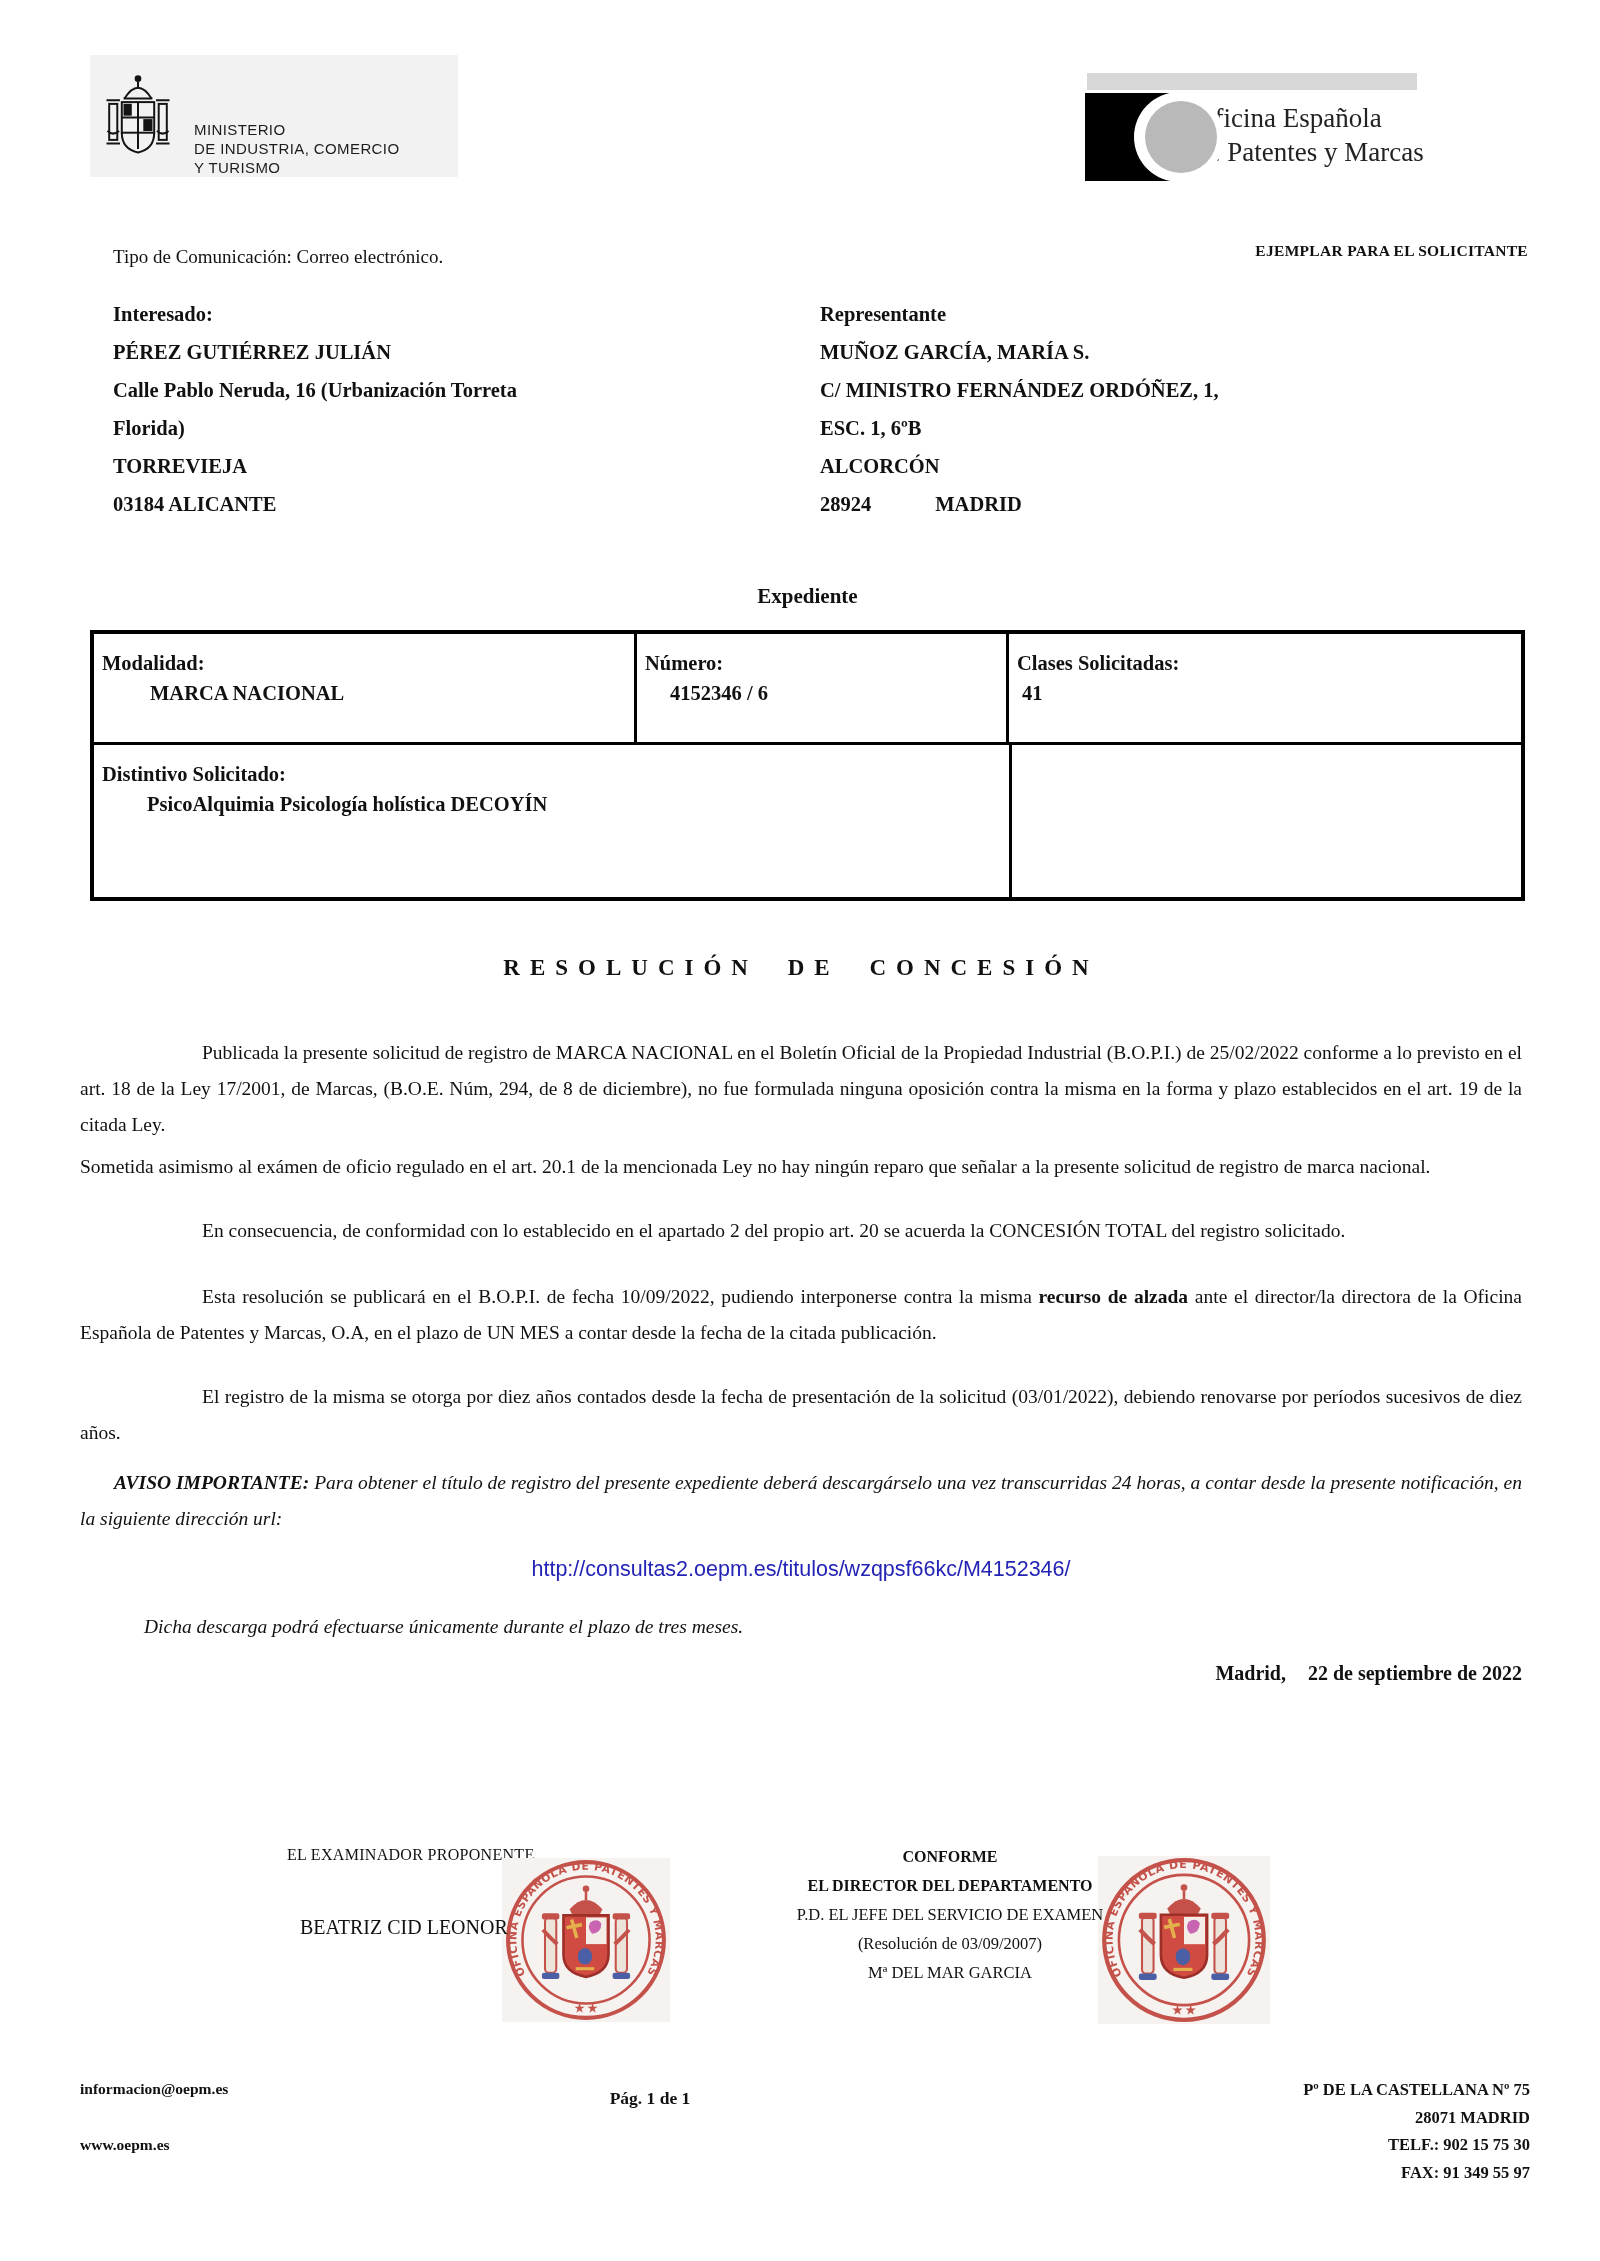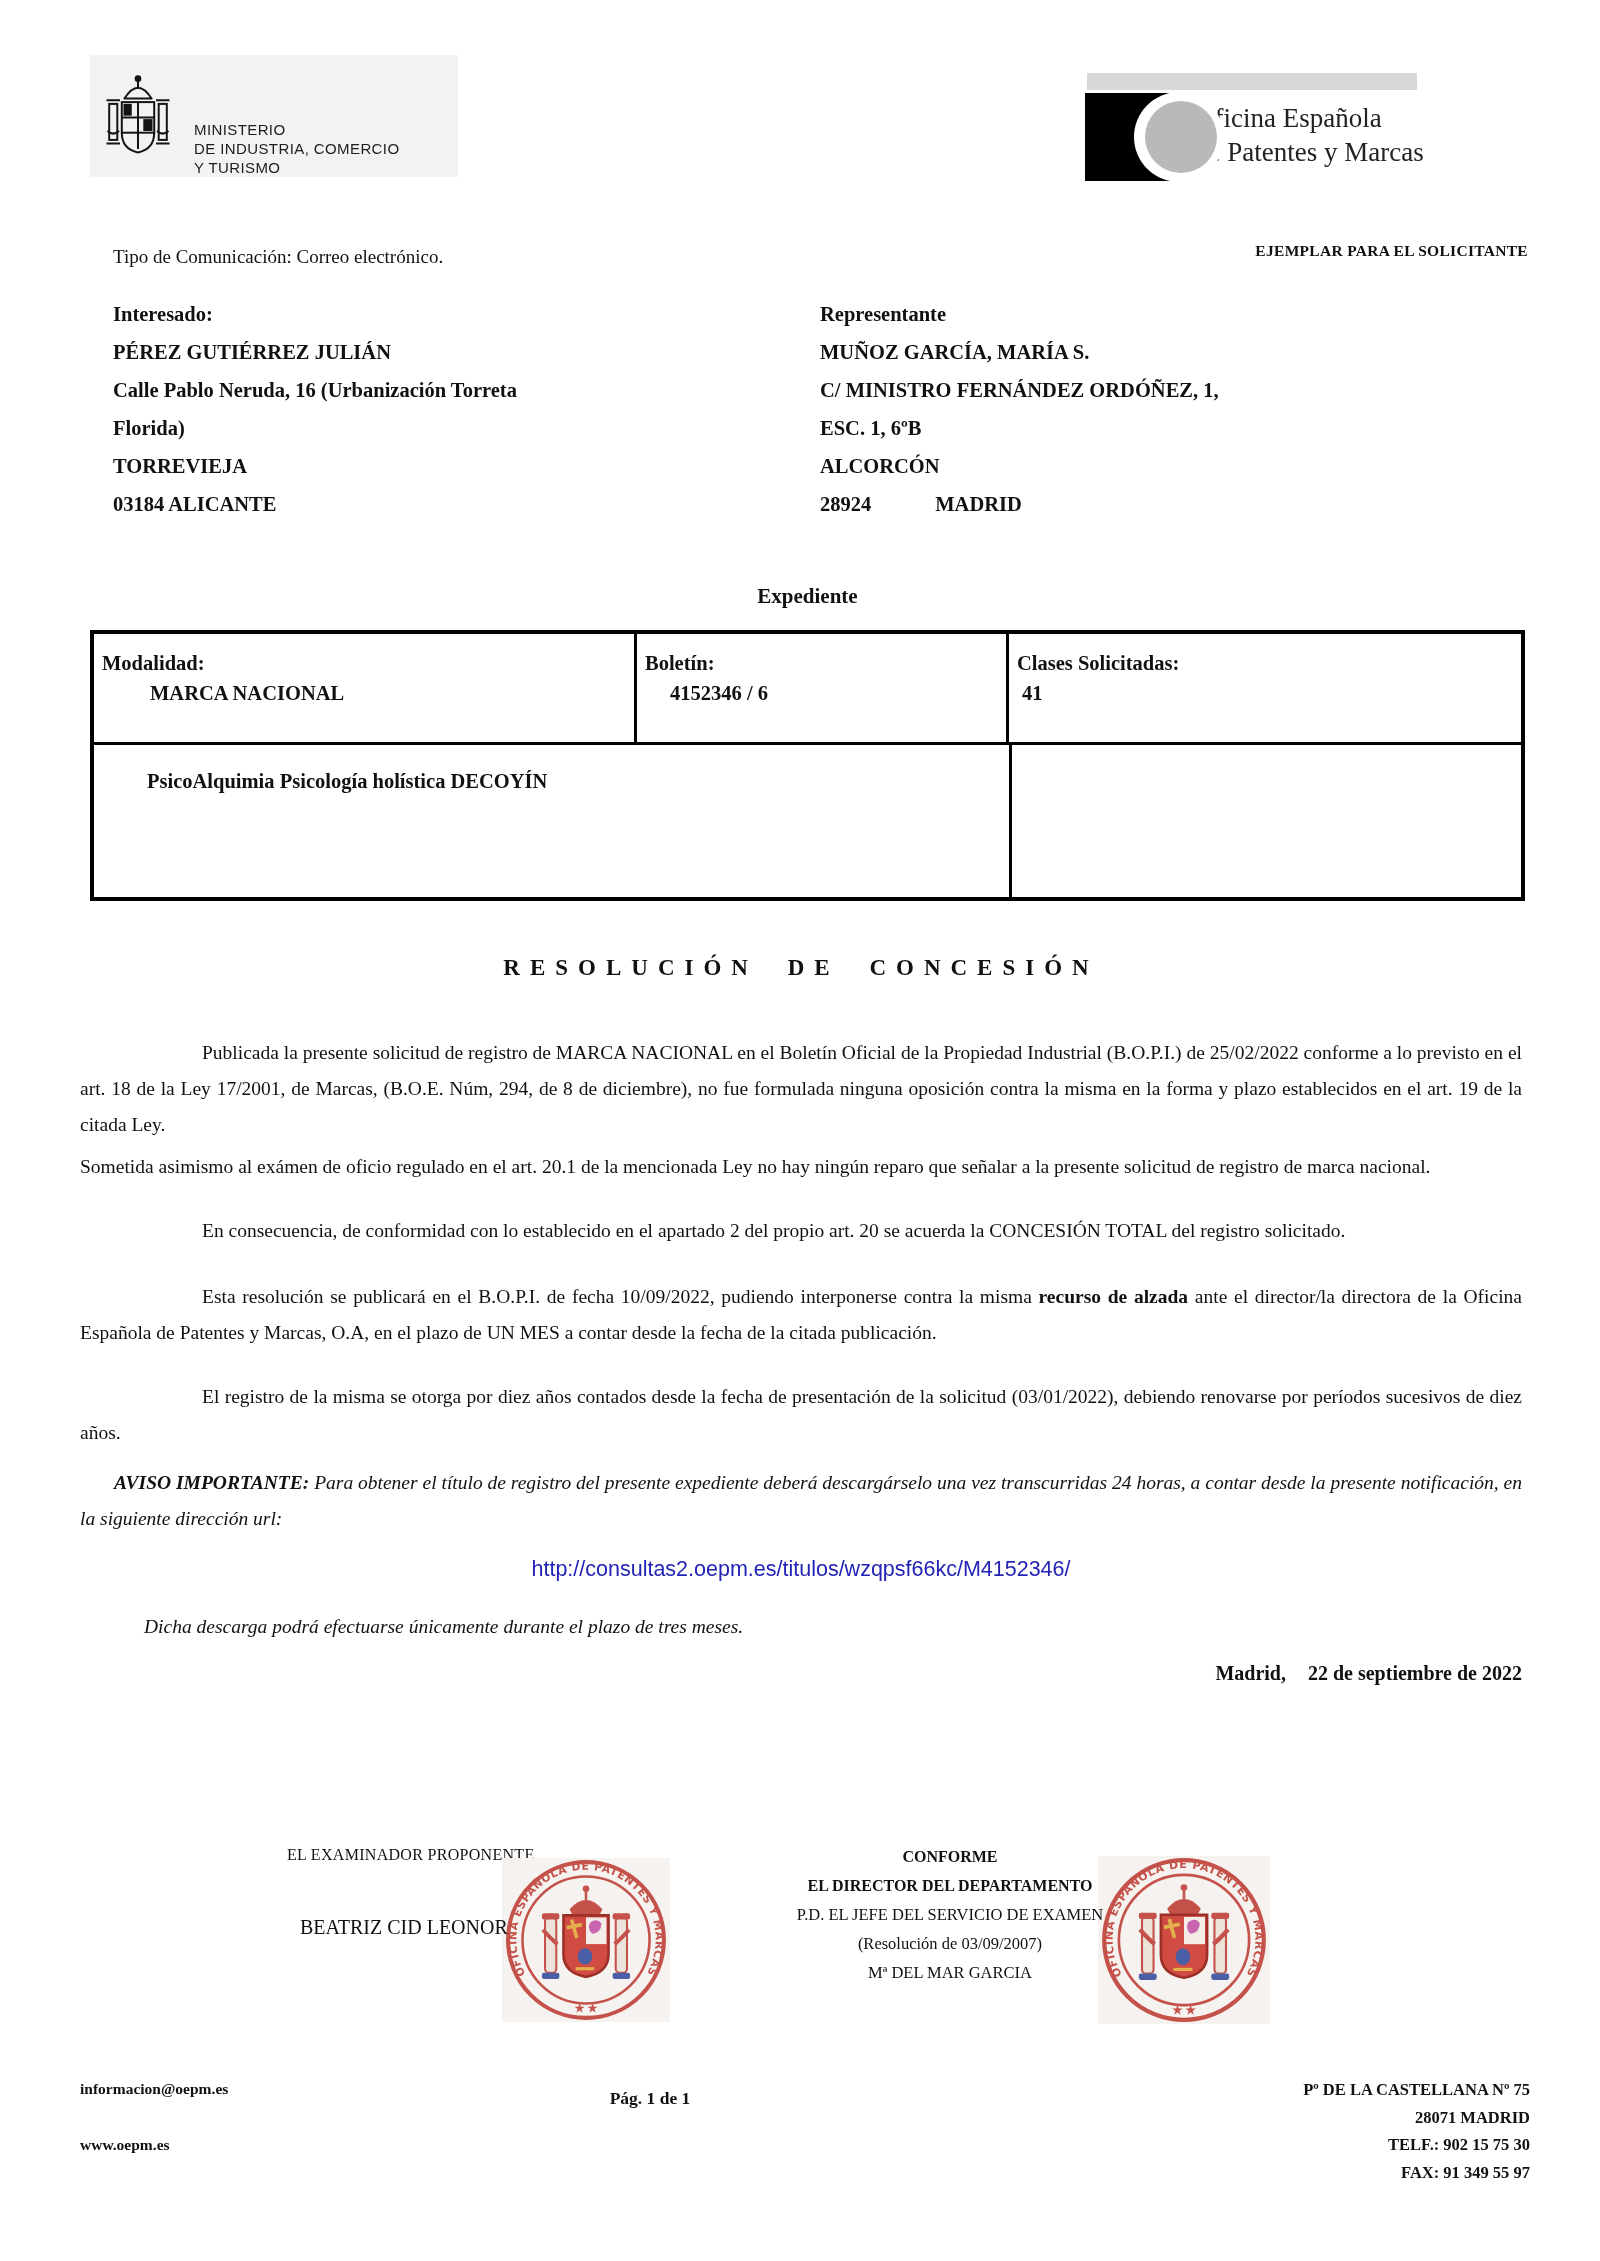--- a/index.html
+++ b/index.html
@@ -151,30 +151,31 @@
   </div>
 
   <div class="abs expediente-title">Expediente</div>
   <div class="abs exp-table">
     <div class="exp-row1">
       <div class="exp-cell">
         <div class="exp-label">Modalidad:</div>
         <div class="exp-value ind48">MARCA NACIONAL</div>
       </div>
       <div class="exp-cell">
-        <div class="exp-label">Boletín:</div>
+        <div class="exp-label">Número:</div>
         <div class="exp-value ind25">4152346 / 6</div>
       </div>
       <div class="exp-cell last">
         <div class="exp-label">Clases Solicitadas:</div>
         <div class="exp-value ind5">41</div>
       </div>
     </div>
     <div class="exp-row2">
       <div class="exp-cell">
+        <div class="exp-label">Distintivo Solicitado:</div>
         <div class="exp-value ind45">PsicoAlquimia Psicología holística DECOYÍN</div>
       </div>
     </div>
   </div>
 
   <div class="abs main">
     <div class="res-title">RESOLUCIÓN DE CONCESIÓN</div>
     <p class="bodyp p1">Publicada la presente solicitud de registro de MARCA NACIONAL en el Boletín Oficial de la Propiedad Industrial (B.O.P.I.) de 25/02/2022 conforme a lo previsto en el art. 18 de la Ley 17/2001, de Marcas, (B.O.E. Núm, 294, de 8 de diciembre), no fue formulada ninguna oposición contra la misma en la forma y plazo establecidos en el art. 19 de la citada Ley.</p>
     <p class="bodyp p2">Sometida asimismo al exámen de oficio regulado en el art. 20.1 de la mencionada Ley no hay ningún reparo que señalar a la presente solicitud de registro de marca nacional.</p>
     <p class="bodyp p3">En consecuencia, de conformidad con lo establecido en el apartado 2 del propio art. 20 se acuerda la CONCESIÓN TOTAL del registro solicitado.</p>

